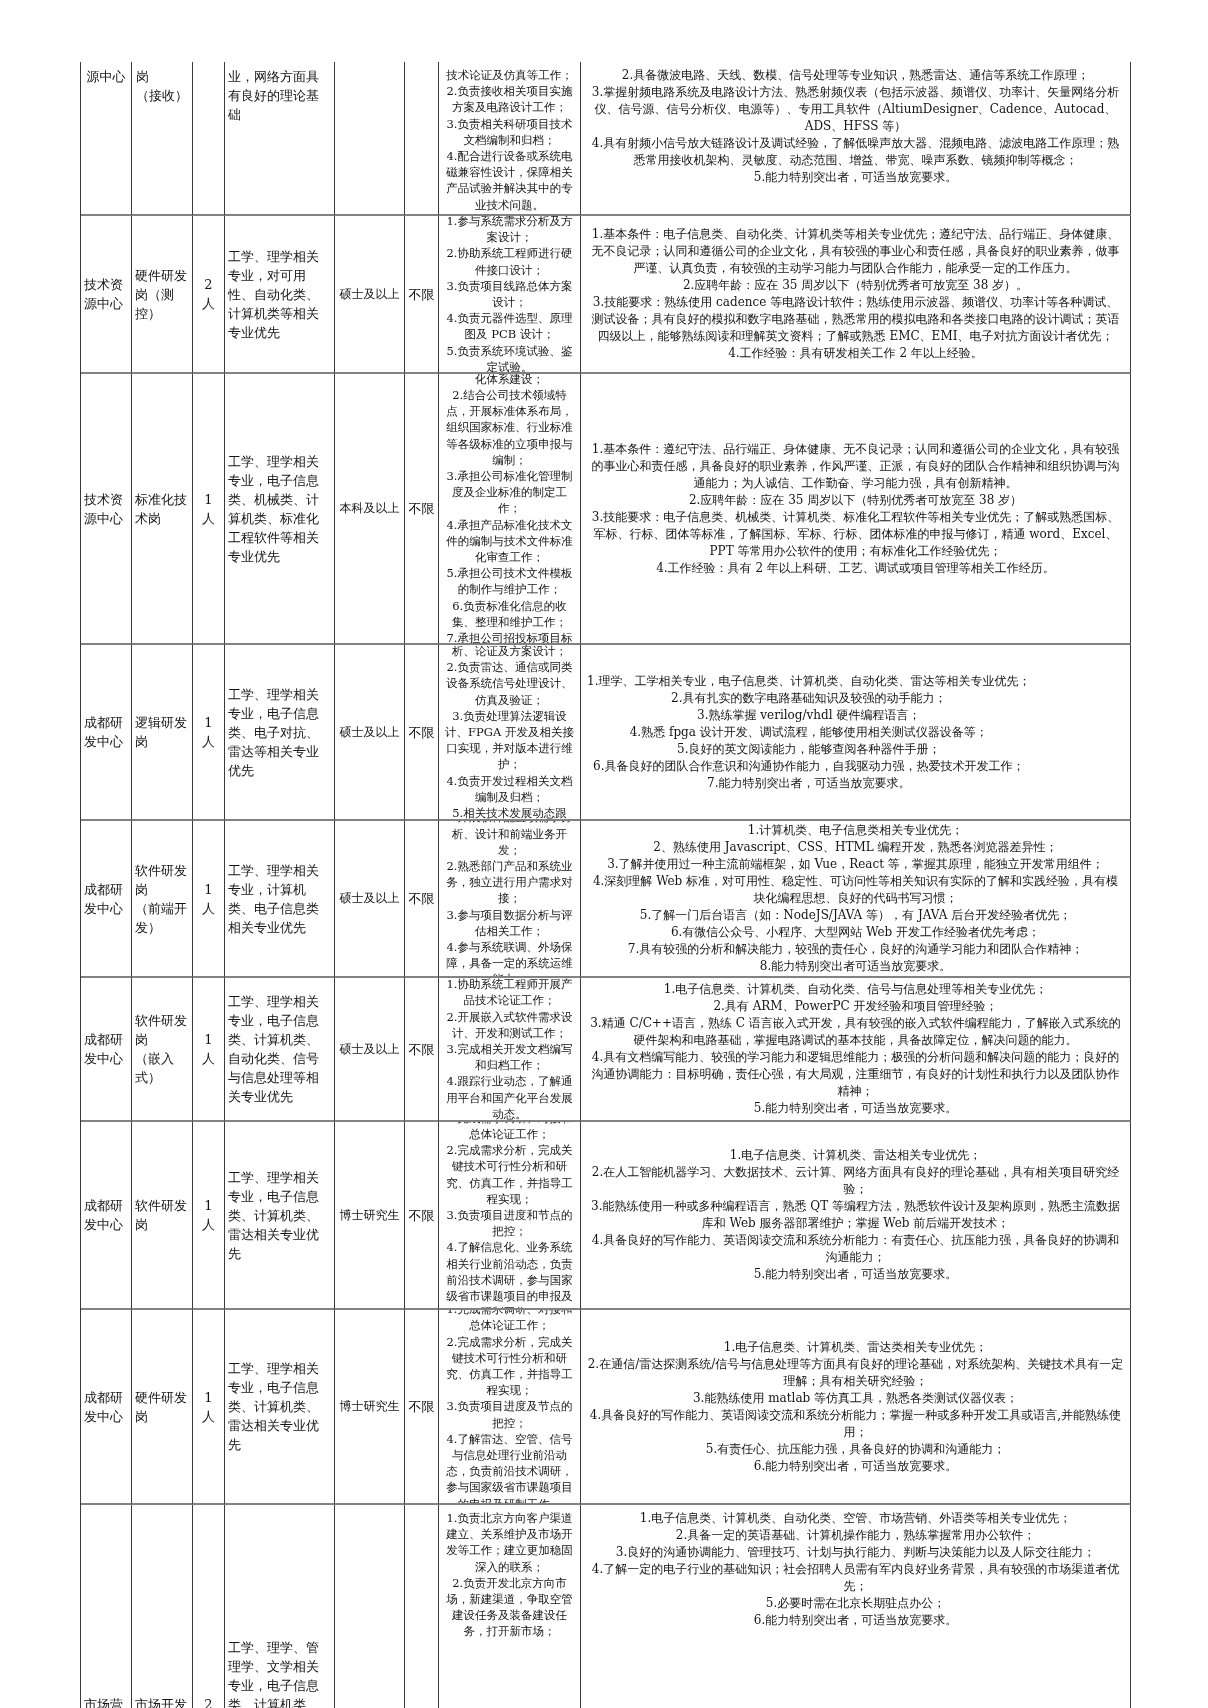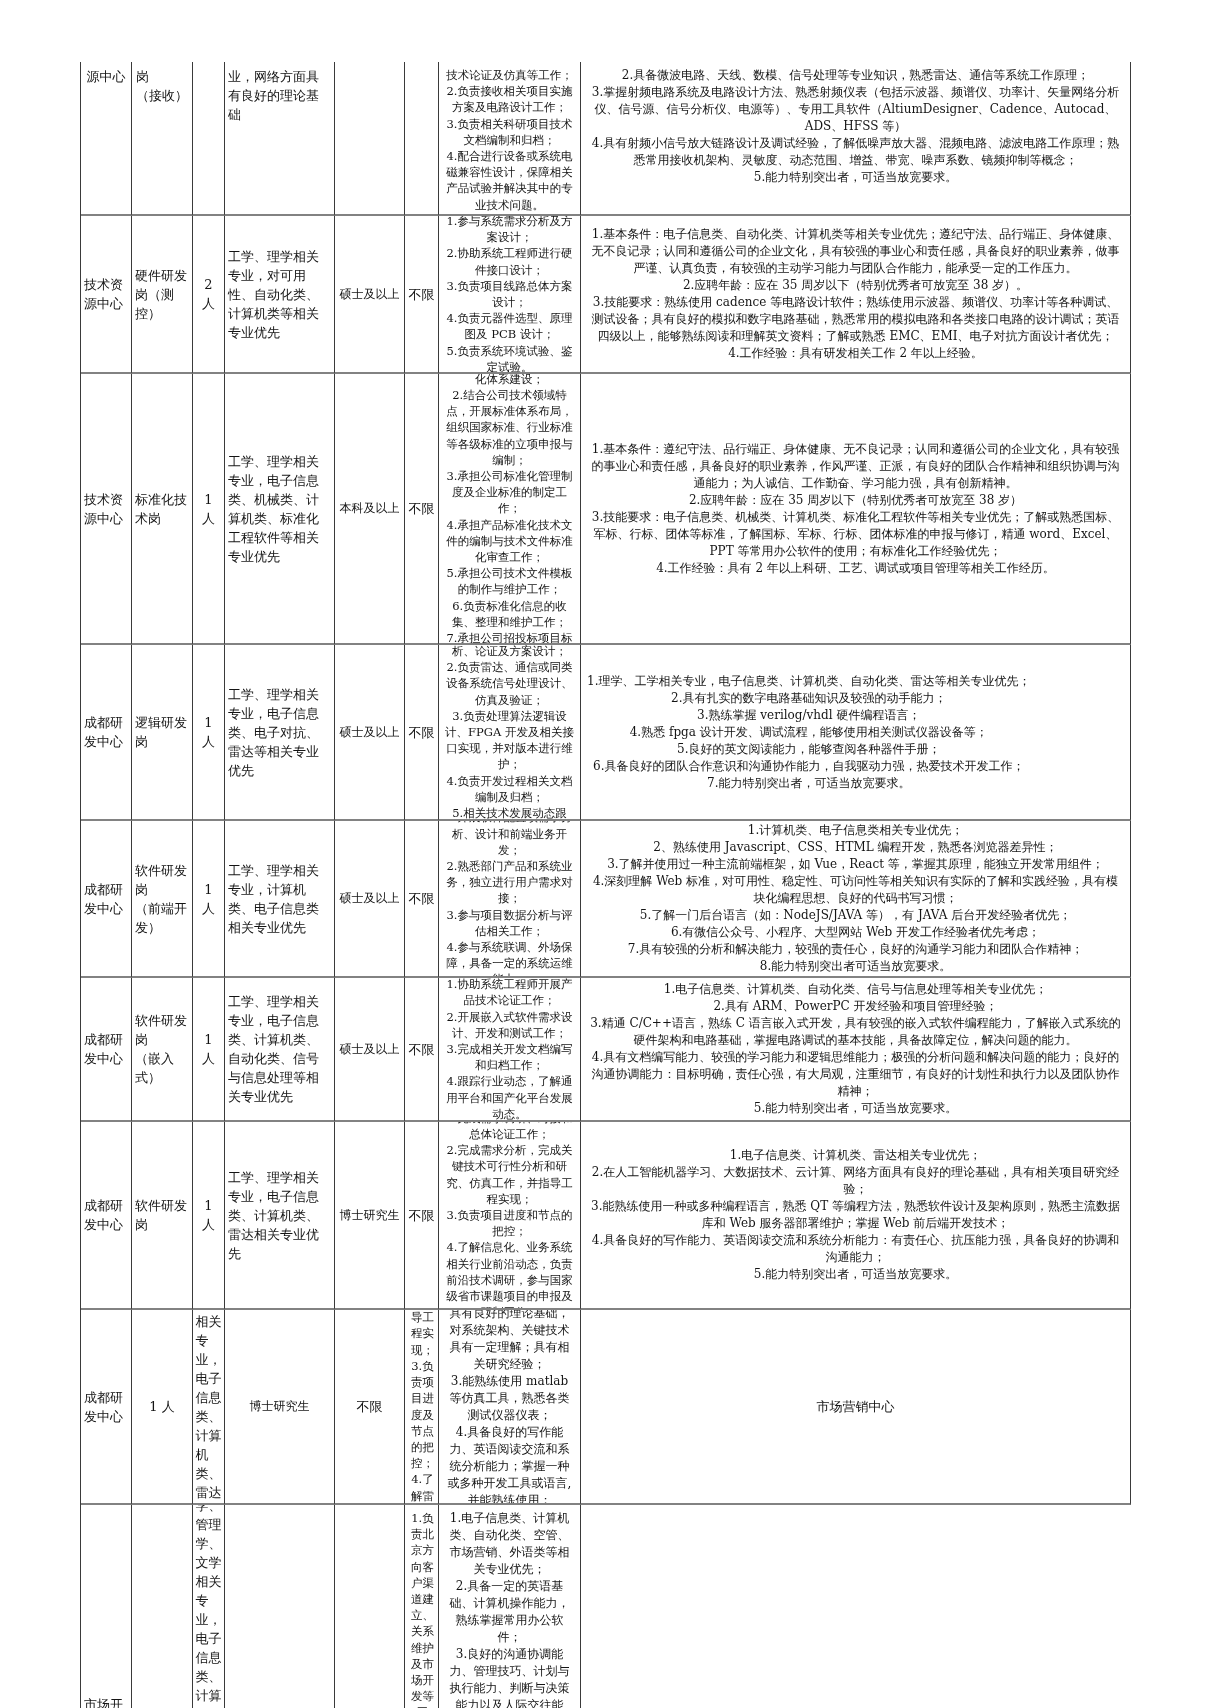--- a/index.html
+++ b/index.html
@@ -157,20 +157,21 @@
 2.完成需求分析，完成关键技术可行性分析和研究、仿真工作，并指导工程实现；
 3.负责项目进度和节点的把控；
 4.了解信息化、业务系统相关行业前沿动态，负责前沿技术调研，参与国家级省市课题项目的申报及研制工作。</div>
   <div class="cell txt req">1.电子信息类、计算机类、雷达相关专业优先；
 2.在人工智能机器学习、大数据技术、云计算、网络方面具有良好的理论基础，具有相关项目研究经验；
 3.能熟练使用一种或多种编程语言，熟悉 QT 等编程方法，熟悉软件设计及架构原则，熟悉主流数据库和 Web 服务器部署维护；掌握 Web 前后端开发技术；
 4.具备良好的写作能力、英语阅读交流和系统分析能力：有责任心、抗压能力强，具备良好的协调和沟通能力；
 5.能力特别突出者，可适当放宽要求。</div>
 
   <div class="cell lft">成都研发中心</div>
+  <div class="cell lft">硬件研发岗</div>
   <div class="cell ctr">1 人</div>
   <div class="cell lft">工学、理学相关专业，电子信息类、计算机类、雷达相关专业优先</div>
   <div class="cell ctr edu">博士研究生</div>
   <div class="cell ctr">不限</div>
   <div class="cell txt duties">1.完成需求调研、对接和总体论证工作；
 2.完成需求分析，完成关键技术可行性分析和研究、仿真工作，并指导工程实现；
 3.负责项目进度及节点的把控；
 4.了解雷达、空管、信号与信息处理行业前沿动态，负责前沿技术调研，参与国家级省市课题项目的申报及研制工作。</div>
   <div class="cell txt req">1.电子信息类、计算机类、雷达类相关专业优先；
 2.在通信/雷达探测系统/信号与信息处理等方面具有良好的理论基础，对系统架构、关键技术具有一定理解；具有相关研究经验；

